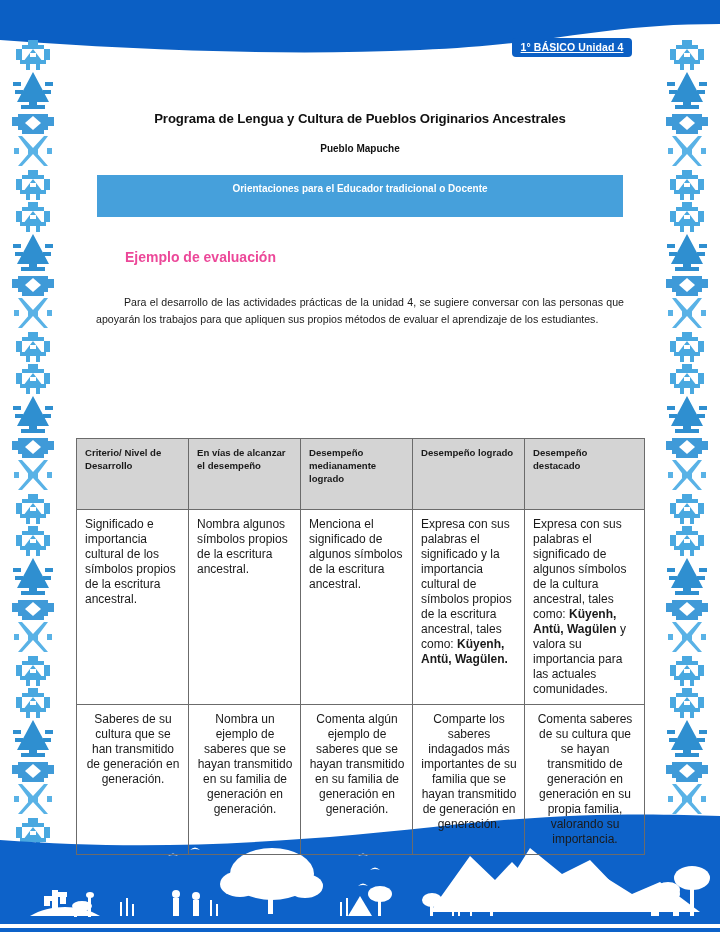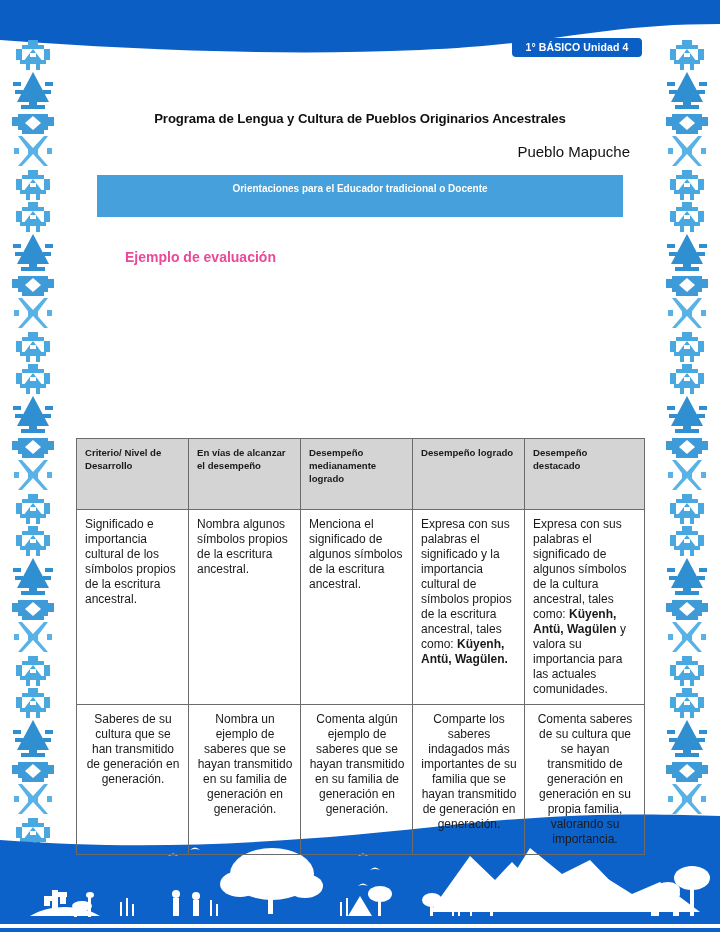--- a/index.html
+++ b/index.html
@@ -24,32 +24,33 @@
     top: 0;
     left: 0;
     width: 720px;
     height: 72px;
     z-index: 1;
   }
   .header-badge {
     position: absolute;
     top: 38px;
     left: 512px;
-    width: 130px;
+    width: 120px;
     height: 19px;
     background: #0b5fc4;
     border-radius: 4px;
     color: #ffffff;
     font-size: 10.5px;
     font-weight: bold;
     line-height: 19px;
     text-align: center;
     letter-spacing: 0.1px;
     z-index: 3;
     white-space: nowrap;
+    text-decoration: underline;
   }
 
   
   .side-border {
     position: absolute;
     top: 40px;
     width: 46px;
     height: 810px;
     z-index: 2;
   }
@@ -87,23 +88,23 @@
     font-size: 13.2px;
     font-weight: bold;
     color: #111111;
     letter-spacing: -0.1px;
   }
   .doc-subtitle {
     position: absolute;
     top: 143px;
     left: 90px;
     width: 540px;
-    text-align: right;
-    font-size: 15px;
-    font-weight: normal;
+    text-align: center;
+    font-size: 10px;
+    font-weight: bold;
     color: #111111;
   }
 
   .blue-banner {
     position: absolute;
     top: 175px;
     left: 97px;
     width: 526px;
     height: 42px;
     background: #46a0db;
@@ -327,20 +328,21 @@
 
     <div class="doc-title">Programa de Lengua y Cultura de Pueblos Originarios Ancestrales</div>
     <div class="doc-subtitle">Pueblo Mapuche</div>
 
     <div class="blue-banner">
       <div class="blue-banner-text">Orientaciones para el Educador tradicional o Docente</div>
     </div>
 
     <div class="section-heading">Ejemplo de evaluación</div>
 
+    <div class="para para-1">Para el desarrollo de las actividades prácticas de la unidad 4, se sugiere conversar con las personas que apoyarán los trabajos para que apliquen sus propios métodos de evaluar el aprendizaje de los estudiantes.</div>
 
     <table class="rubric">
       <colgroup>
         <col class="col-1">
           <col class="col-2">
           <col class="col-3">
           <col class="col-4">
           <col class="col-5">
       </colgroup>
       <thead>

